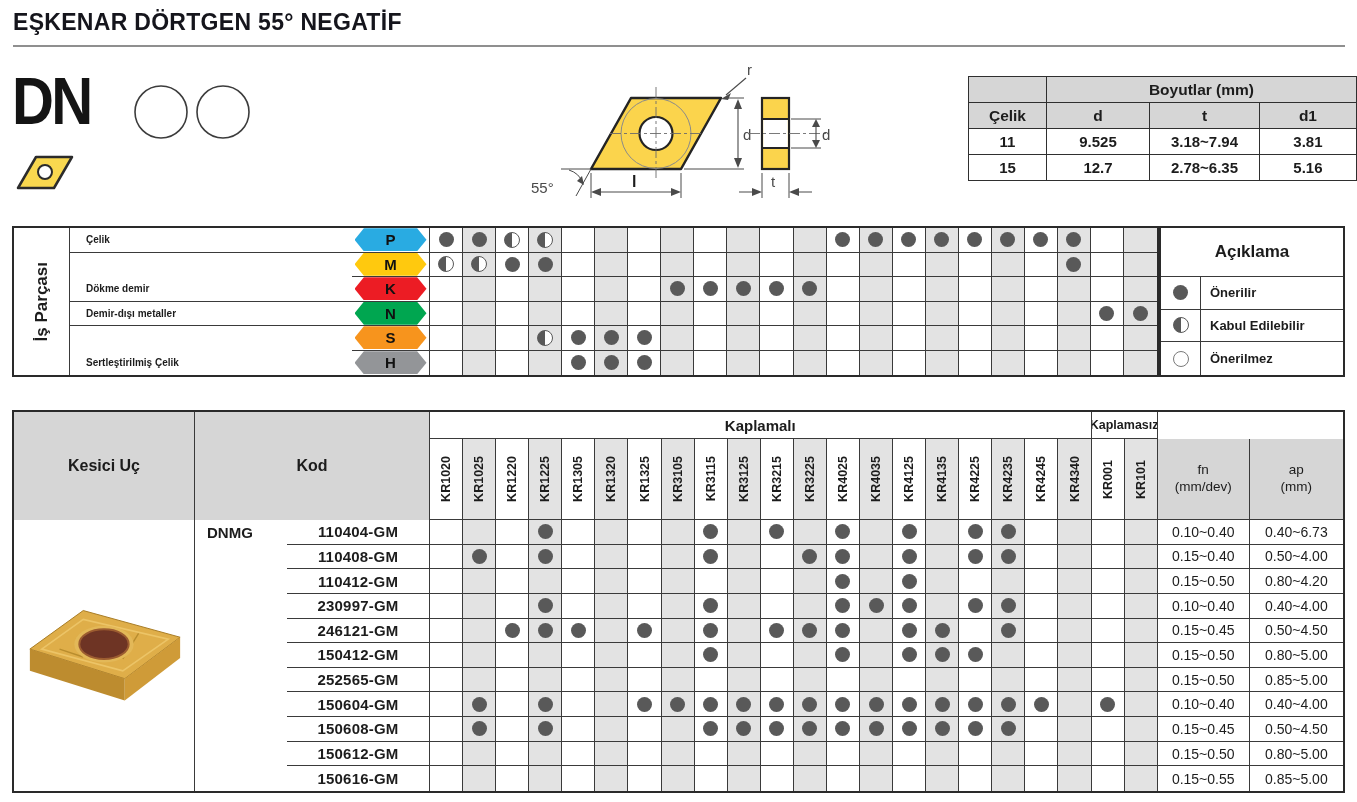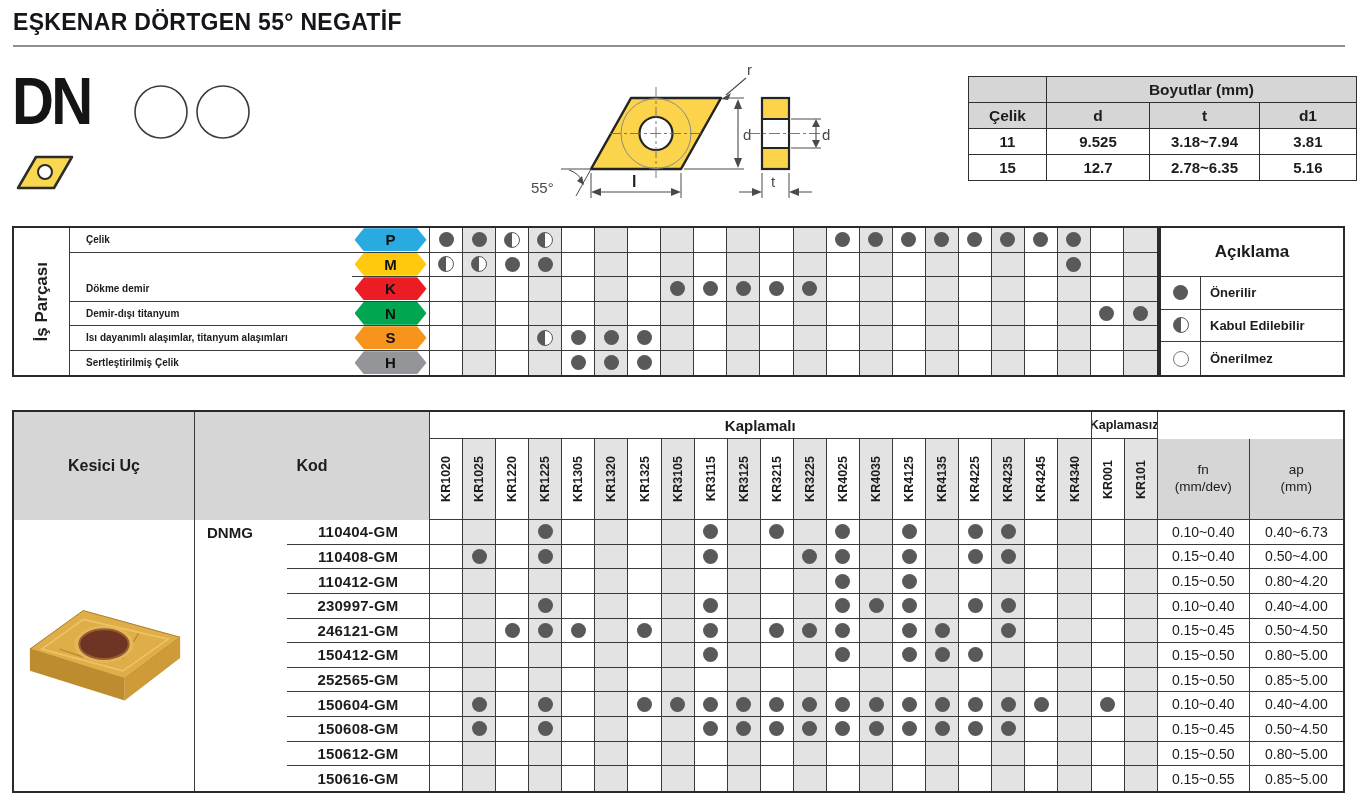--- a/index.html
+++ b/index.html
@@ -285,21 +285,21 @@
       <div class="cell br bb" style="grid-area: 3 / 16;"></div>
       <div class="cell br bb" style="grid-area: 3 / 17; background: rgb(227, 227, 227);"></div>
       <div class="cell br bb" style="grid-area: 3 / 18;"></div>
       <div class="cell br bb" style="grid-area: 3 / 19; background: rgb(227, 227, 227);"></div>
       <div class="cell br bb" style="grid-area: 3 / 20;"></div>
       <div class="cell br bb" style="grid-area: 3 / 21; background: rgb(227, 227, 227);"></div>
       <div class="cell br bb" style="grid-area: 3 / 22;"></div>
       <div class="cell br bb" style="grid-area: 3 / 23; background: rgb(227, 227, 227);"></div>
       <div class="cell br bb" style="grid-area: 3 / 24;"></div>
       <div class="cell bb" style="grid-area: 3 / 25; background: rgb(227, 227, 227);"></div>
-      <div class="cell mat-label bb" style="grid-area: 4 / 2;">Demir-dışı titanyum</div>
+      <div class="cell mat-label bb" style="grid-area: 4 / 2;">Demir-dışı metaller</div>
       <div class="cell br bb" style="grid-area: 4 / 3;">
         <div class="hex" style="background: rgb(0, 166, 80);">N</div>
       </div>
       <div class="cell br bb" style="grid-area: 4 / 4;"></div>
       <div class="cell br bb" style="grid-area: 4 / 5; background: rgb(227, 227, 227);"></div>
       <div class="cell br bb" style="grid-area: 4 / 6;"></div>
       <div class="cell br bb" style="grid-area: 4 / 7; background: rgb(227, 227, 227);"></div>
       <div class="cell br bb" style="grid-area: 4 / 8;"></div>
       <div class="cell br bb" style="grid-area: 4 / 9; background: rgb(227, 227, 227);"></div>
       <div class="cell br bb" style="grid-area: 4 / 10;"></div>
@@ -315,21 +315,20 @@
       <div class="cell br bb" style="grid-area: 4 / 20;"></div>
       <div class="cell br bb" style="grid-area: 4 / 21; background: rgb(227, 227, 227);"></div>
       <div class="cell br bb" style="grid-area: 4 / 22;"></div>
       <div class="cell br bb" style="grid-area: 4 / 23; background: rgb(227, 227, 227);"></div>
       <div class="cell br bb" style="grid-area: 4 / 24;">
         <div class="dot"></div>
       </div>
       <div class="cell bb" style="grid-area: 4 / 25; background: rgb(227, 227, 227);">
         <div class="dot"></div>
       </div>
-      <div class="cell mat-label bb" style="grid-area: 5 / 2;">Isı dayanımlı alaşımlar, titanyum alaşımları</div>
       <div class="cell br bb" style="grid-area: 5 / 3;">
         <div class="hex" style="background: rgb(247, 148, 29);">S</div>
       </div>
       <div class="cell br bb" style="grid-area: 5 / 4;"></div>
       <div class="cell br bb" style="grid-area: 5 / 5; background: rgb(227, 227, 227);"></div>
       <div class="cell br bb" style="grid-area: 5 / 6;"></div>
       <div class="cell br bb" style="grid-area: 5 / 7; background: rgb(227, 227, 227);">
         <div class="dot-half"></div>
       </div>
       <div class="cell br bb" style="grid-area: 5 / 8;">

